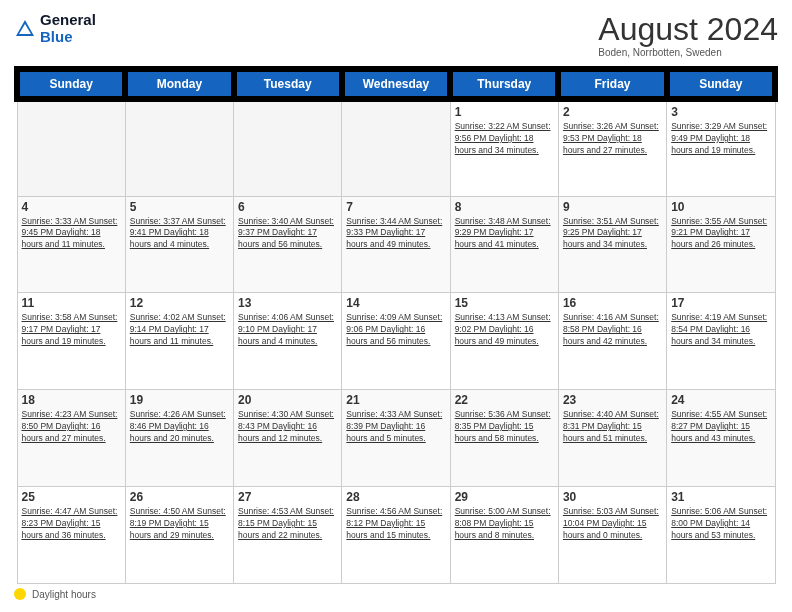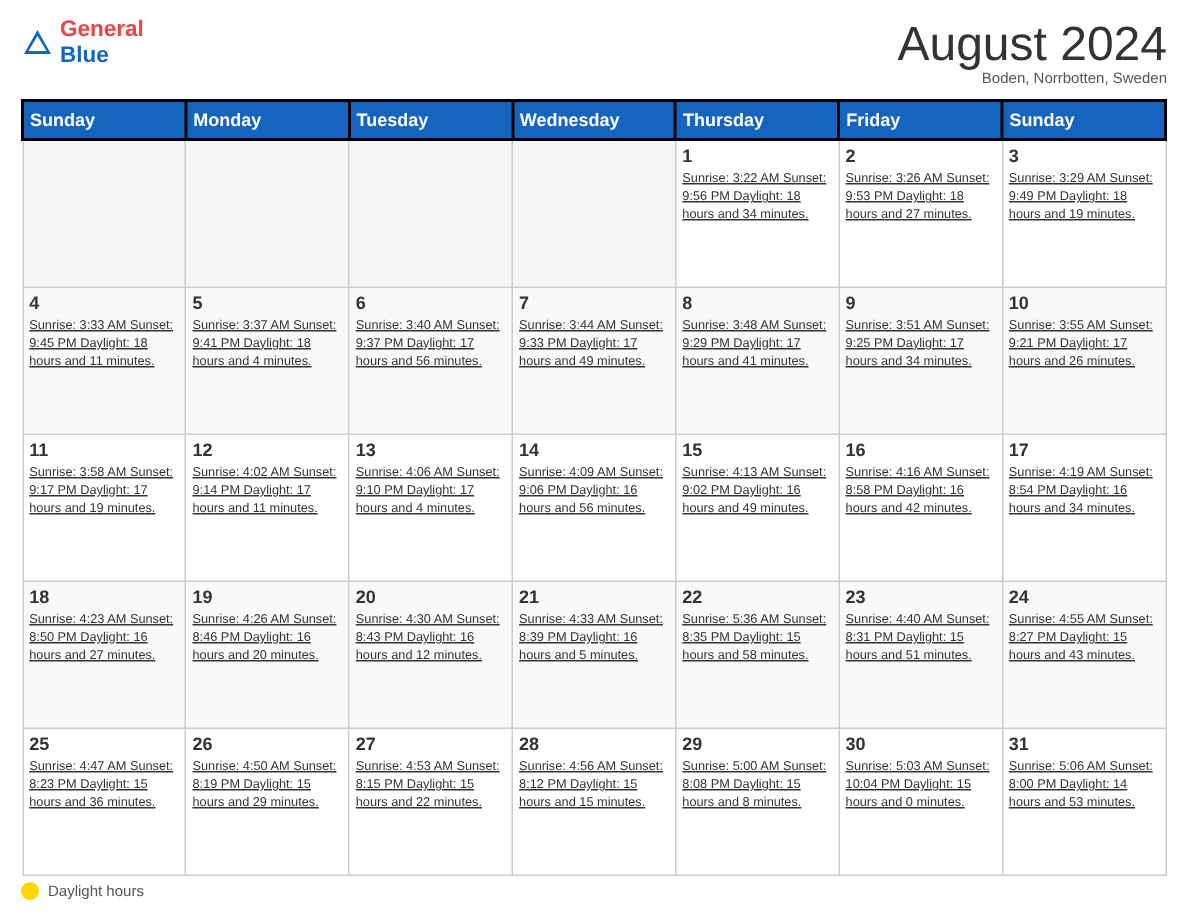--- a/index.html
+++ b/index.html
@@ -26,28 +26,27 @@
     .logo {
       display: flex;
       align-items: center;
       gap: 4px;
     }
     .logo-text {
       font-size: 15px;
       font-weight: bold;
       line-height: 1.1;
     }
-    .logo-general { color: #ef4444; }
+    .logo-general { color: #0f172a; }
     .logo-blue { color: #1565C0; }
     .logo-icon {
       width: 22px;
       height: 22px;
     }
     .title-block {
-      text-align: right;
     }
     .month-year {
       font-size: 32px;
       font-weight: normal;
       color: #333;
       line-height: 1.1;
     }
     .location {
       font-size: 10px;
       color: #555;
@@ -58,22 +57,22 @@
       border-collapse: collapse;
       width: 100%;
       table-layout: fixed;
     }
     .calendar th {
       background: #1565C0;
       color: #fff;
       font-size: 12px;
       font-weight: bold;
       padding: 5px 4px;
-      text-align: left;
-      border: 2px solid #000000;
+      text-align: center;
+      border: 6px solid #000000;
     }
     .calendar td {
       border: 1px solid #ccc;
       vertical-align: top;
       padding: 3px 4px;
       font-size: 9px;
       color: #333;
       background: #fff;
       height: 85px;
     }

